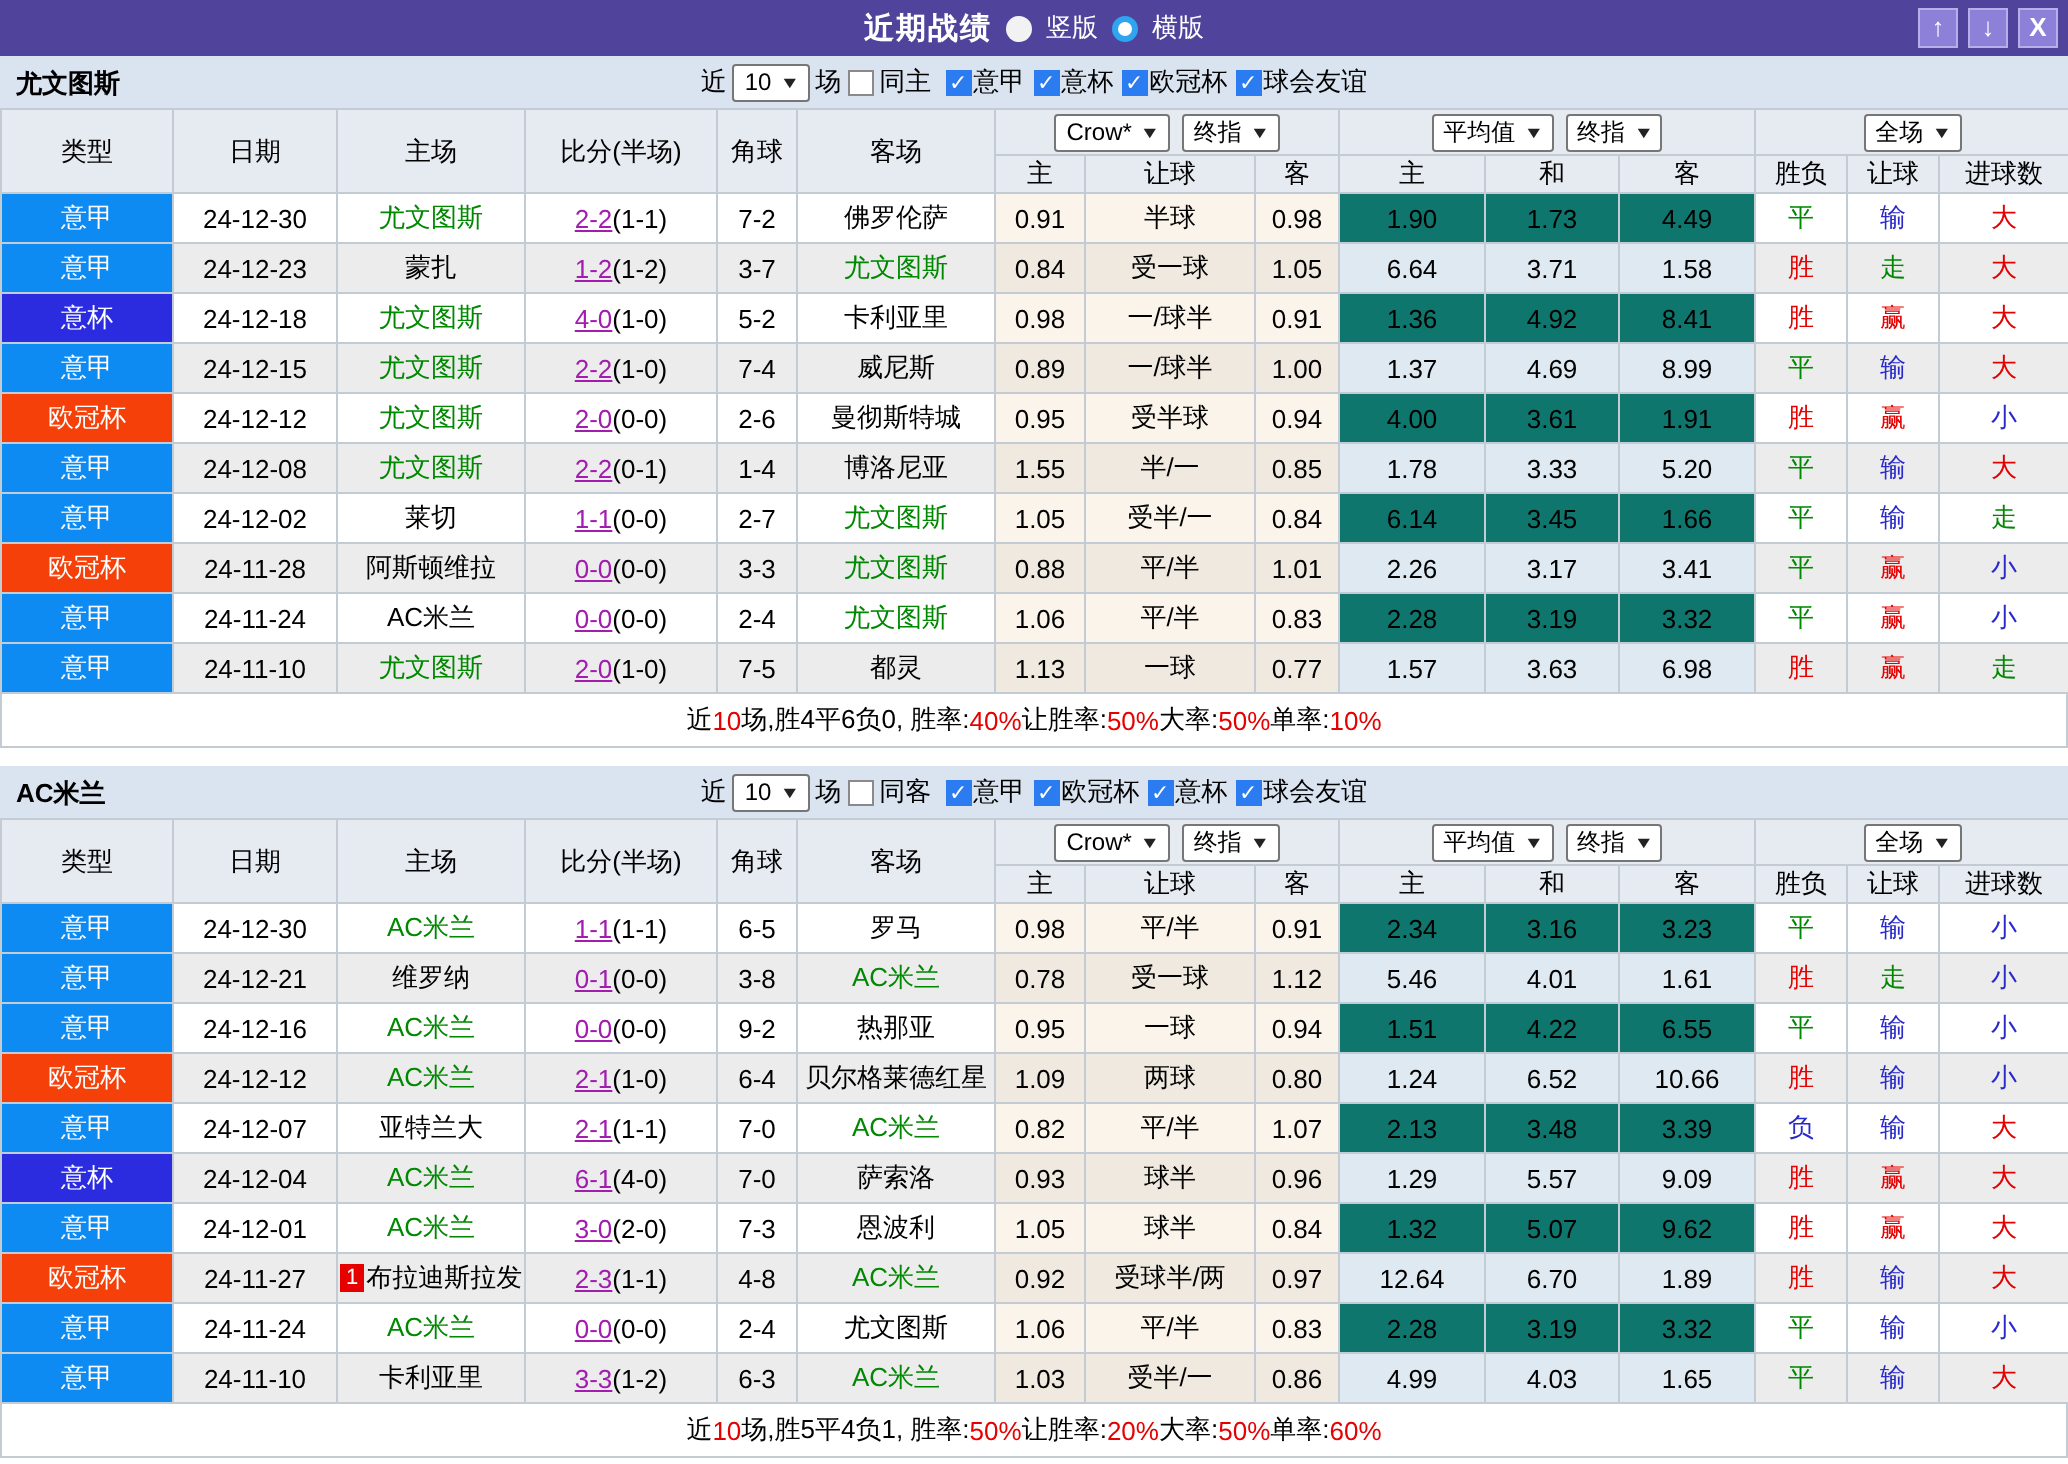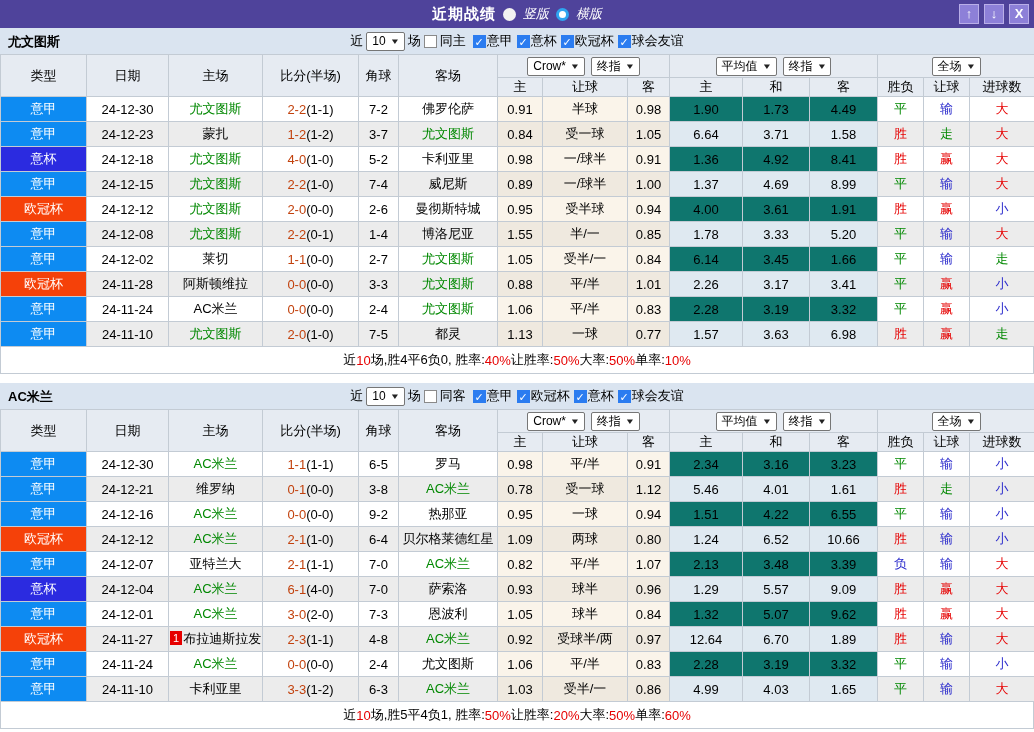--- a/index.html
+++ b/index.html
@@ -12,21 +12,21 @@
   
   .titlebar {
     height:28px; background:#4f439b; color:#fff;
     display:flex; align-items:center; position:relative;
   }
   .titlebar-center { flex:1; display:flex; justify-content:center; align-items:center; gap:7px; }
   .win-title { font-weight:bold; font-size:15px; letter-spacing:1px; }
   .radio { width:13px; height:13px; border-radius:50%; display:inline-block; flex:none; }
   .radio.sel { background:#f2f2f2; }
   .radio.unsel { background:#fff; border:3px solid #2fa4f0; }
-  .radio-label { font-size:13px; color:#fff;font-style:italic; }
+  .radio-label { font-size:13px; color:#fff; }
   .win-btns { position:absolute; right:5px; top:4px; display:flex; gap:5px; }
   .winbtn {
     width:20px; height:20px; background:#8d80d8; border:1px solid #b9aee8;
     color:#fff; font-weight:bold; font-size:13px; line-height:18px; text-align:center;
     cursor:pointer; display:inline-block;
   }
   
   .section { width:1034px; }
   .section + .section { margin-top:9px; }
   .filterbar {
@@ -60,21 +60,21 @@
   thead tr.sub-row th { height:19px; font-size:13px; }
   thead .grp-box { display:flex; align-items:center; justify-content:center; gap:6px; }
   tbody td { height:25px; background:#fff; }
   tr.alt td { background:#ececec; }
   tbody td.odds { background:#faf4ea;margin-top:15px; }
   tr.alt td.odds { background:#efe9df; }
   tbody td.avg { background:#0f766e; }
   tr.alt td.avg { background:#dfe9f1; }
   td.badge-cell { color:#fff; }
   .focus { color:#008800; }
-  .score-main { color:#c2410c; }
+  .score-main { color:#a21caf;text-decoration:underline; }
   .half-score { color:#000; }
   .c-r { color:#e60000; }
   .c-g { color:#008800; }
   .c-b { color:#2929cc; }
   .redcard {
     display:inline-block; background:#e60000; color:#fff; font-size:11px;
     line-height:14px; padding:0 3px; margin-right:1px; vertical-align:1px;
   }
   
   .summary {

